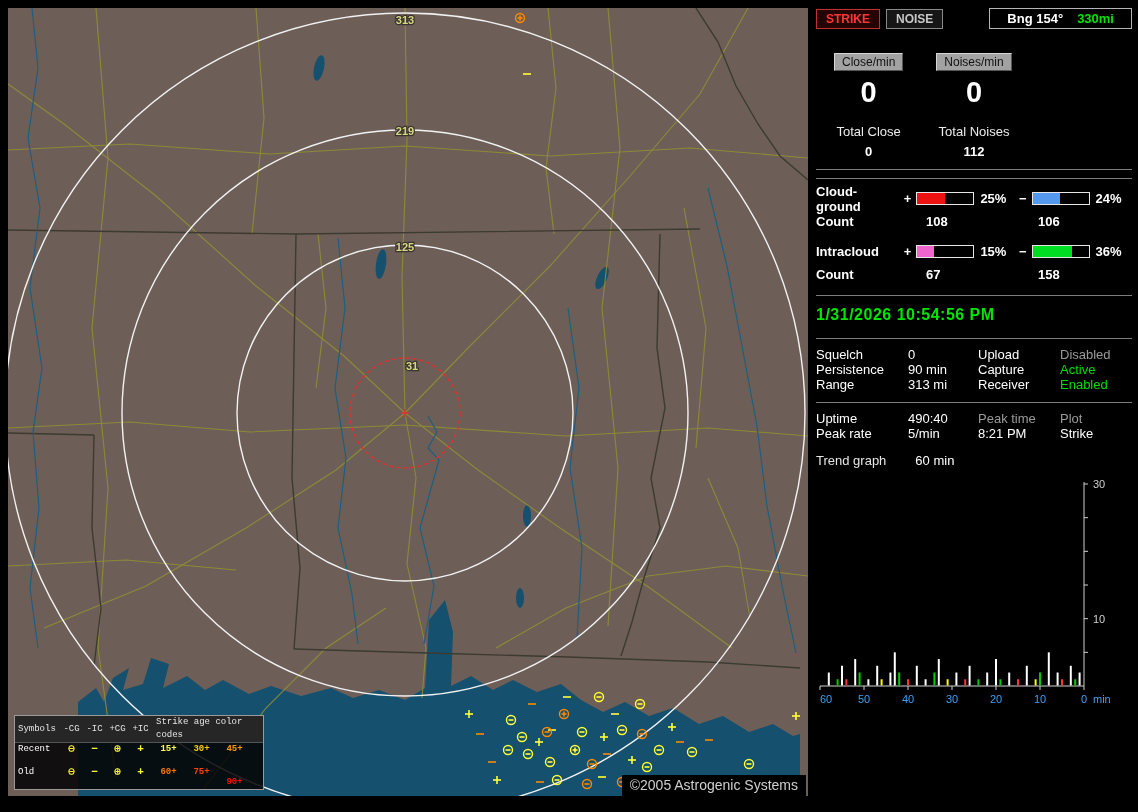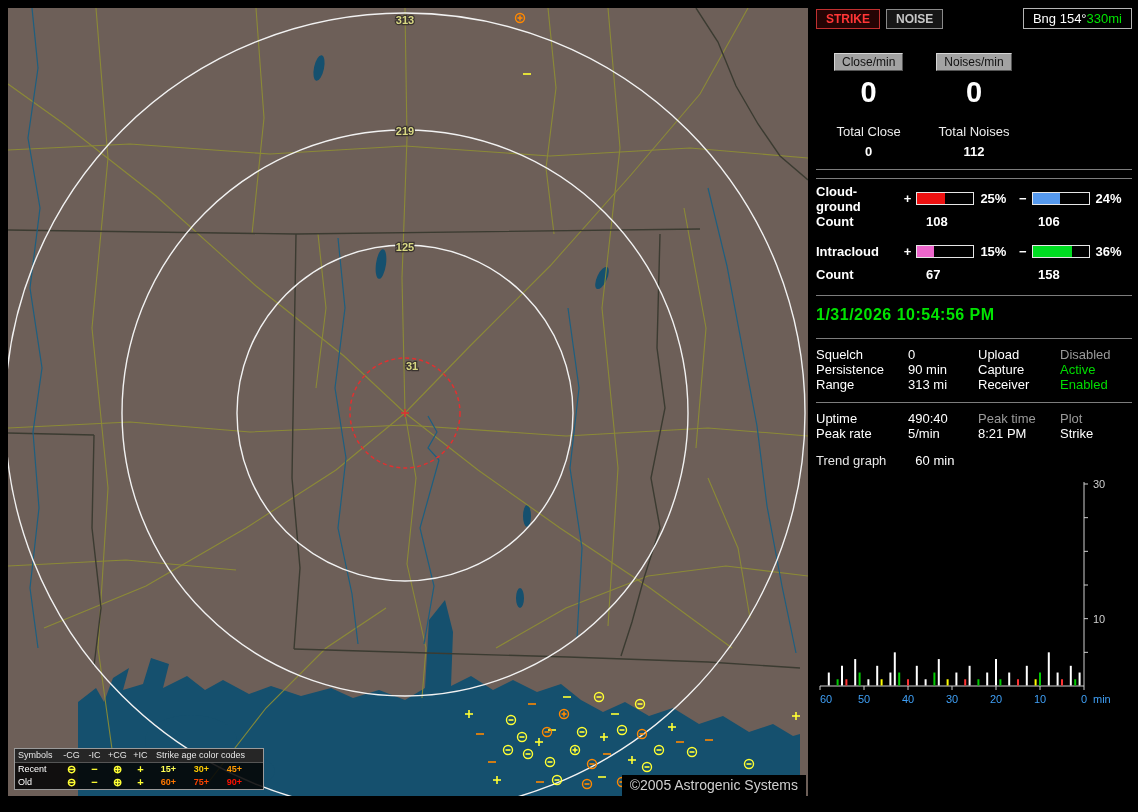--- a/index.html
+++ b/index.html
@@ -7,35 +7,35 @@
        font-family:"Liberation Sans",sans-serif;-webkit-font-smoothing:none;}
 
   
   .map{position:absolute;left:8px;top:8px;width:800px;height:788px;background:#6d5f58;overflow:hidden;}
   .map svg{position:absolute;left:0;top:0;}
   .credit{position:absolute;right:2px;bottom:0;background:#000;color:#cfcfcf;font-size:14px;padding:2px 8px 3px;}
 
   
   .legend{position:absolute;left:6px;bottom:6px;width:248px;background:rgba(5,5,5,.88);
           border:1px solid #9a9a9a;color:#fff;font-size:9px;line-height:13px;}
-  .lg-row{display:flex;align-items:center;}
+  .lg-row{display:flex;align-items:center;font-family:Liberation Mono, monospace;}
   .lg-head{background:#262626;border-bottom:1px solid #555;color:#e5e5e5;}
   .lg-c0{width:42px;padding-left:3px;}
   .lg-sym{width:23px;text-align:center;}
   .lg-age-title{flex:1;text-align:left;padding-left:4px;}
   .lg-age{width:33px;text-align:center;font-weight:bold;}
   .lg-glyph{font-size:11px;font-weight:bold;}
 
   
   .panel{position:absolute;left:816px;top:8px;width:316px;height:796px;color:#fff;font-size:13px;}
   .top-row{display:flex;align-items:center;gap:6px;}
   .btn{font-size:12px;font-weight:bold;padding:2px 9px;cursor:pointer;font-family:inherit;}
   .btn-strike{color:#ff3636;background:#250404;border:1px solid #c03030;}
   .btn-noise{color:#c8c8c8;background:#161616;border:1px solid #8a8a8a;}
-  .bng{margin-left:auto;border:1px solid #b5b5b5;background:#000;padding:2px 9px;display:flex;font-weight:normal;}
+  .bng{margin-left:auto;border:1px solid #b5b5b5;background:#000;padding:2px 17px;display:flex;gap:14px;font-weight:bold;}
   .bng .g{color:#00e400;}
 
   .rates{display:grid;grid-template-columns:1fr 1fr 1fr;text-align:center;margin-top:24px;}
   .rate-h{display:inline-block;background:#a2a2a2;color:#111;font-size:12px;padding:1px 7px;
           border:1px solid #d6d6d6;border-right-color:#555;border-bottom-color:#555;cursor:pointer;}
   .rate-v{font-size:29px;font-weight:bold;margin-top:5px;}
   .tot-l{margin-top:15px;color:#ececec;}
   .tot-v{margin-top:5px;font-weight:bold;}
 
   .sep{border:none;border-top:1px solid #7d7d7d;margin:10px 0 8px 0;}
@@ -231,21 +231,21 @@
       <span class="lg-age" style="color: rgb(255, 153, 0);">45+</span>
     </div>
     <div class="lg-row">
       <span class="lg-c0">Old</span>
       <span class="lg-sym lg-glyph" style="color: rgb(255, 255, 51);">⊖</span>
       <span class="lg-sym lg-glyph" style="color: rgb(255, 255, 51);">−</span>
       <span class="lg-sym lg-glyph" style="color: rgb(255, 255, 51);">⊕</span>
       <span class="lg-sym lg-glyph" style="color: rgb(255, 255, 51);">+</span>
       <span class="lg-age" style="color: rgb(255, 119, 0);">60+</span>
       <span class="lg-age" style="color: rgb(255, 68, 0);">75+</span>
-      <span class="lg-age" style="color: rgb(255, 17, 0);">90+</span>
+      <span class="lg-age" style="color: rgb(255, 17, 0); margin-top: 20px;">90+</span>
     </div>
   </div>
 
   <div class="credit">©2005 Astrogenic Systems</div>
 </div>
 
 <div class="panel">
 
   <div class="top-row">
     <button class="btn btn-strike">STRIKE</button>

